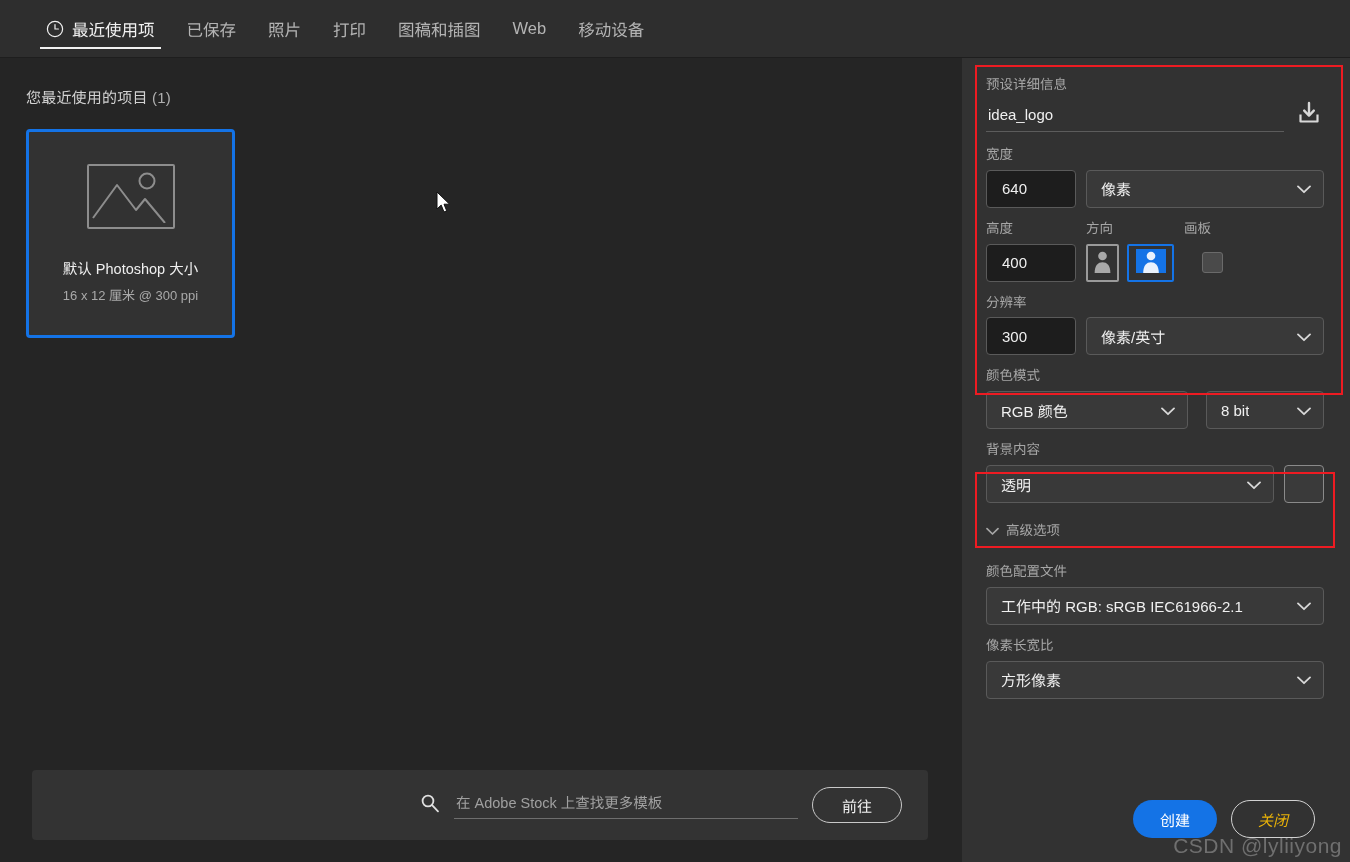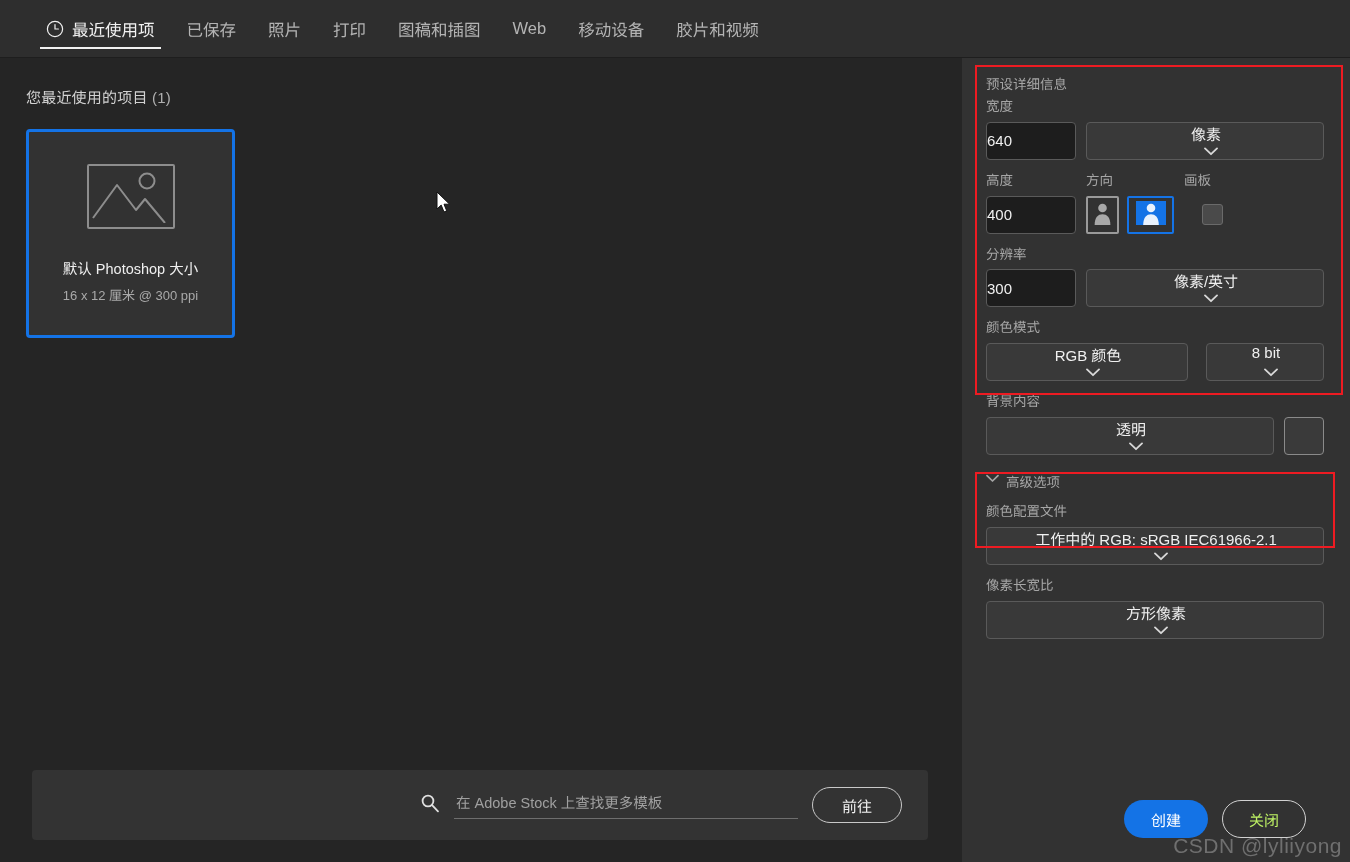--- a/index.html
+++ b/index.html
@@ -238,39 +238,38 @@
   .num-input {
     width: 90px;
     height: 38px;
     box-sizing: border-box;
     background: #1d1d1d;
     border: 1px solid #5a5a5a;
     border-radius: 4px;
     color: #f0f0f0;
     font-size: 15px;
     font-family: inherit;
-    padding: 0 0;
+    padding: 0 15px;
     outline: none;
   }
   .select {
     height: 38px;
     box-sizing: border-box;
     background: #393939;
     border: 1px solid #5a5a5a;
     border-radius: 4px;
     color: #f0f0f0;
     font-size: 15px;
     display: flex;
     align-items: center;
     justify-content: space-between;
     padding: 0 12px 0 14px;
     cursor: default;
     white-space: nowrap;
     overflow: hidden;
-    flex-direction: column;
   }
   .select .cap { overflow: hidden; text-overflow: ellipsis; }
   .chev {
     flex: 0 0 auto;
     margin-left: 10px;
     display: block;
   }
   .sel-unit { flex: 1 1 auto; }
 
   
@@ -304,32 +303,32 @@
     width: 40px; height: 38px;
     box-sizing: border-box;
     background: #3a3a3a;
     border: 1px solid #8a8a8a;
     border-radius: 4px;
     cursor: default;
   }
 
   .adv-toggle {
     display: flex;
-    align-items: flex-start;
+    align-items: flex-end;
     gap: 7px;
     font-size: 13.5px;
     color: #a6a6a6;
-    margin: 16px 0 14px 0;
+    margin: 16px 0 26px 0;
     cursor: default;
   }
 
   
   .right-footer {
     flex: 0 0 auto;
-    padding: 0 44px 24px 24px;
+    padding: 0 35px 24px 24px;
     display: flex;
     justify-content: flex-end;
     align-items: center;
     gap: 14px;
   }
   .btn-primary {
     height: 38px;
     min-width: 84px;
     padding: 0 22px;
     box-sizing: border-box;
@@ -343,25 +342,25 @@
     display: flex; align-items: center; justify-content: center;
   }
   .btn-secondary {
     height: 38px;
     min-width: 84px;
     padding: 0 22px;
     box-sizing: border-box;
     background: transparent;
     border: 1px solid #d2d2d2;
     border-radius: 19px;
-    color: #bef264;
+    color: #eab308;
     font-size: 15px;
     font-family: inherit;
     cursor: default;
-    display: flex; align-items: center; justify-content: center;
+    display: flex; align-items: center; justify-content: center; font-style: italic;
   }
 
   
   .annot {
     position: absolute;
     border: 2px solid #ee1b22;
     pointer-events: none;
     box-sizing: border-box;
     z-index: 40;
   }
@@ -418,23 +417,20 @@
     </div>
     <div class="tab">
       <span>图稿和插图</span>
     </div>
     <div class="tab">
       <span>Web</span>
     </div>
     <div class="tab">
       <span>移动设备</span>
     </div>
-    <div class="tab">
-      <span>胶片和视频</span>
-    </div>
   </div>
 
   <div class="body-row">
 
     <div class="left">
 
       <div class="recent-area">
         <div class="recent-title">
           <span>您最近使用的项目</span>
           <span class="count">(1)</span>
@@ -465,20 +461,32 @@
         </div>
       </div>
     </div>
 
     <div class="right">
 
       <div class="right-scroll">
 
         <div class="field-label">预设详细信息</div>
 
+        <div class="preset-name-row">
+          <input class="preset-name" type="text" value="idea_logo" style="">
+          <button class="save-btn">
+            <span>
+              <svg width="26" height="26" viewBox="0 0 26 26">
+                <path d="M13 3 V14.5" stroke="#d8d8d8" stroke-width="2.4" stroke-linecap="round" fill="none"></path>
+                <path d="M8.2 10.6 L13 15.6 L17.8 10.6" stroke="#d8d8d8" stroke-width="2.4" fill="none" stroke-linecap="round" stroke-linejoin="round"></path>
+                <path d="M4.5 14.5 V21.5 H21.5 V14.5" stroke="#d8d8d8" stroke-width="2.2" fill="none" stroke-linejoin="round"></path>
+              </svg>
+            </span>
+          </button>
+        </div>
 
         <div class="group">
           <div class="field-label">宽度</div>
           <div class="row">
             <input class="num-input" type="text" value="640" style="">
             <div class="select sel-unit">
               <span class="cap">像素</span>
               <span class="chev">
                 <svg width="14" height="9" viewBox="0 0 14 9">
                     <path d="M1 1.4 L7 7.2 L13 1.4" fill="none" stroke="#d8d8d8" stroke-width="1.8" stroke-linecap="round" stroke-linejoin="round"></path>

